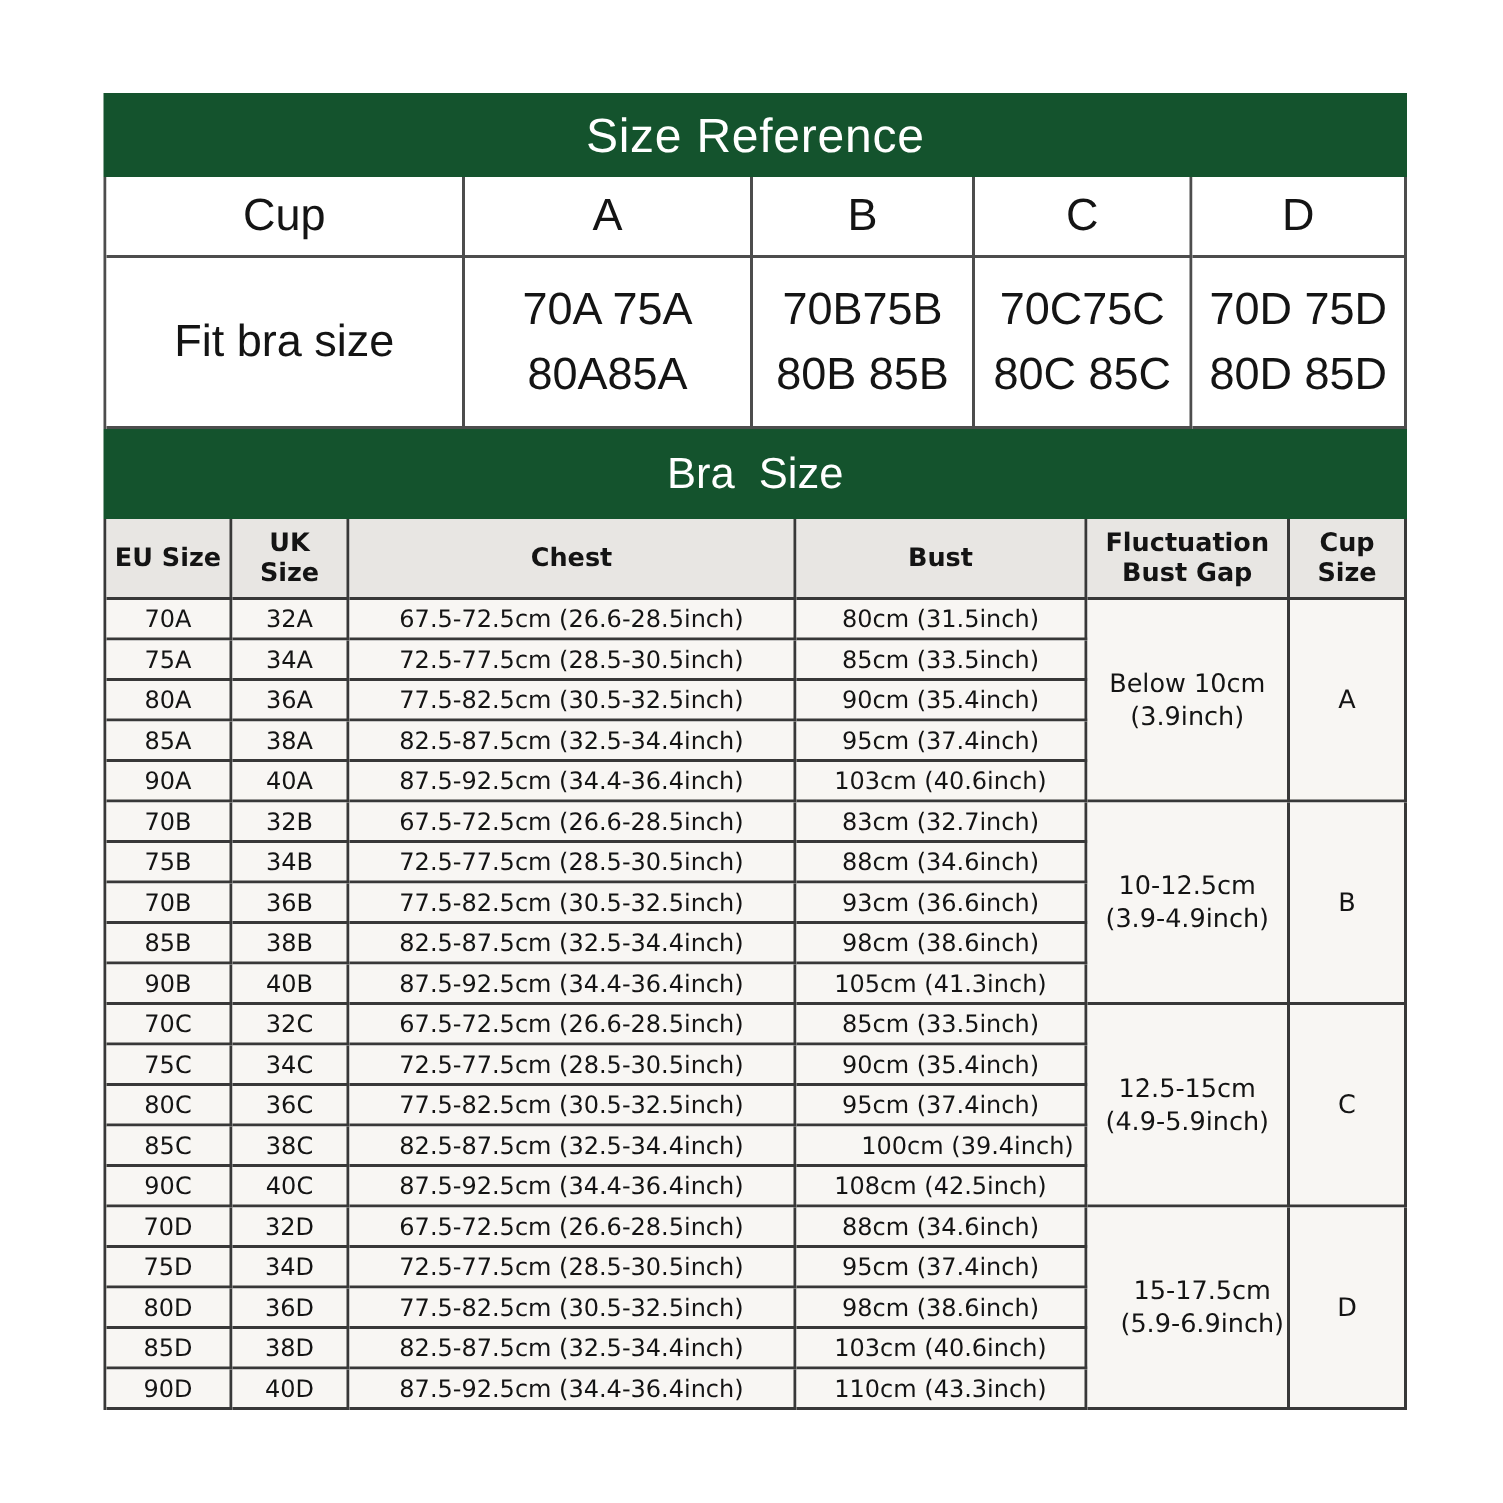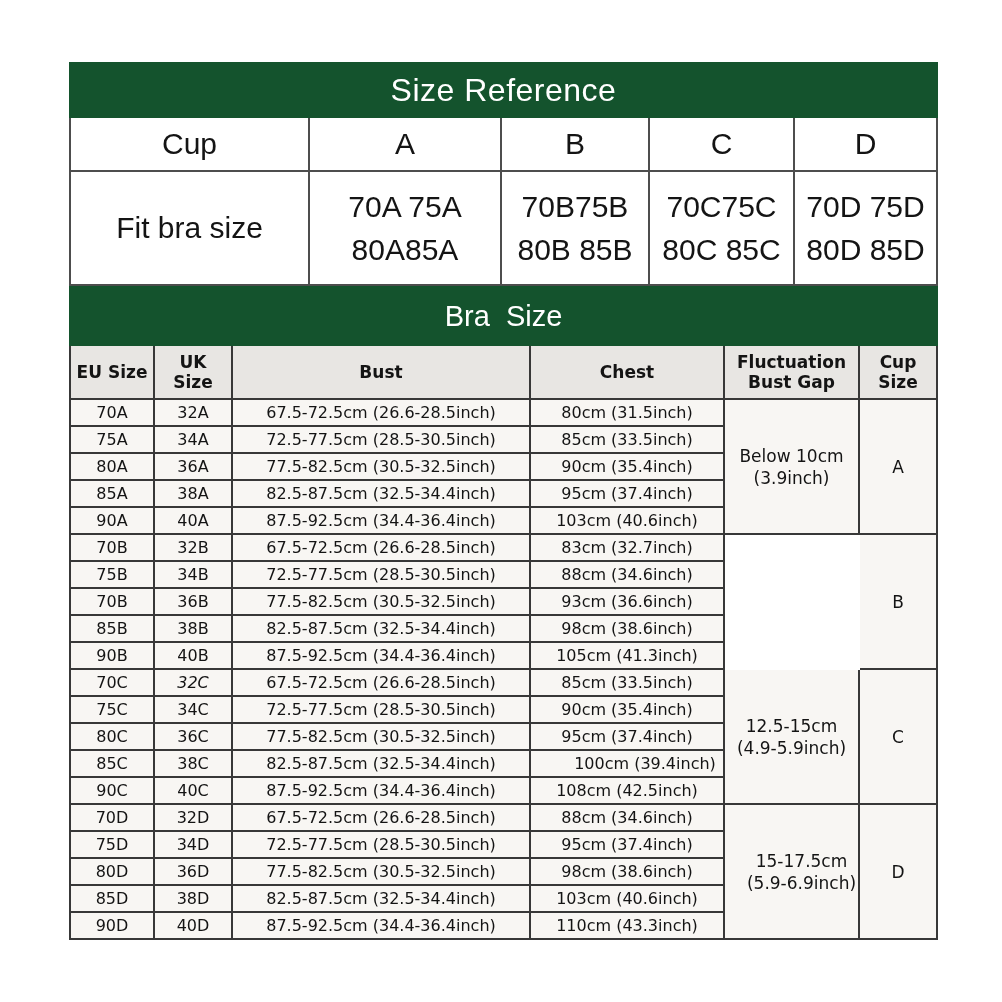--- a/index.html
+++ b/index.html
@@ -114,24 +114,24 @@
     <div class="banner banner2">Bra  Size</div>
     <div class="bhead">
         <div class="hcell">
           <div class="ln">EU Size</div>
         </div>
         <div class="hcell">
           <div class="ln">UK</div>
           <div class="ln">Size</div>
         </div>
         <div class="hcell">
+          <div class="ln">Chest</div>
+        </div>
+        <div class="hcell">
           <div class="ln">Bust</div>
-        </div>
-        <div class="hcell">
-          <div class="ln">Chest</div>
         </div>
         <div class="hcell">
           <div class="ln">Fluctuation</div>
           <div class="ln">Bust Gap</div>
         </div>
         <div class="hcell">
           <div class="ln">Cup</div>
           <div class="ln">Size</div>
         </div>
       </div>
@@ -174,23 +174,27 @@
         <div class="dcell" style="grid-area: 8 / 3;">77.5-82.5cm (30.5-32.5inch)</div>
         <div class="dcell" style="grid-area: 8 / 4;">93cm (36.6inch)</div>
         <div class="dcell" style="grid-area: 9 / 1;">85B</div>
         <div class="dcell" style="grid-area: 9 / 2;">38B</div>
         <div class="dcell" style="grid-area: 9 / 3;">82.5-87.5cm (32.5-34.4inch)</div>
         <div class="dcell" style="grid-area: 9 / 4;">98cm (38.6inch)</div>
         <div class="dcell" style="grid-area: 10 / 1;">90B</div>
         <div class="dcell" style="grid-area: 10 / 2;">40B</div>
         <div class="dcell" style="grid-area: 10 / 3;">87.5-92.5cm (34.4-36.4inch)</div>
         <div class="dcell" style="grid-area: 10 / 4;">105cm (41.3inch)</div>
+        <div class="dcell merged" style="grid-area: 6 / 5 / span 5;">
+          <div class="ln">10-12.5cm</div>
+          <div class="ln">(3.9-4.9inch)</div>
+        </div>
         <div class="dcell merged" style="grid-area: 6 / 6 / span 5;">B</div>
         <div class="dcell" style="grid-area: 11 / 1;">70C</div>
-        <div class="dcell" style="grid-area: 11 / 2; font-style: italic;">32C</div>
+        <div class="dcell" style="grid-area: 11 / 2;">32C</div>
         <div class="dcell" style="grid-area: 11 / 3;">67.5-72.5cm (26.6-28.5inch)</div>
         <div class="dcell" style="grid-area: 11 / 4;">85cm (33.5inch)</div>
         <div class="dcell" style="grid-area: 12 / 1;">75C</div>
         <div class="dcell" style="grid-area: 12 / 2;">34C</div>
         <div class="dcell" style="grid-area: 12 / 3;">72.5-77.5cm (28.5-30.5inch)</div>
         <div class="dcell" style="grid-area: 12 / 4;">90cm (35.4inch)</div>
         <div class="dcell" style="grid-area: 13 / 1;">80C</div>
         <div class="dcell" style="grid-area: 13 / 2;">36C</div>
         <div class="dcell" style="grid-area: 13 / 3;">77.5-82.5cm (30.5-32.5inch)</div>
         <div class="dcell" style="grid-area: 13 / 4;">95cm (37.4inch)</div>

